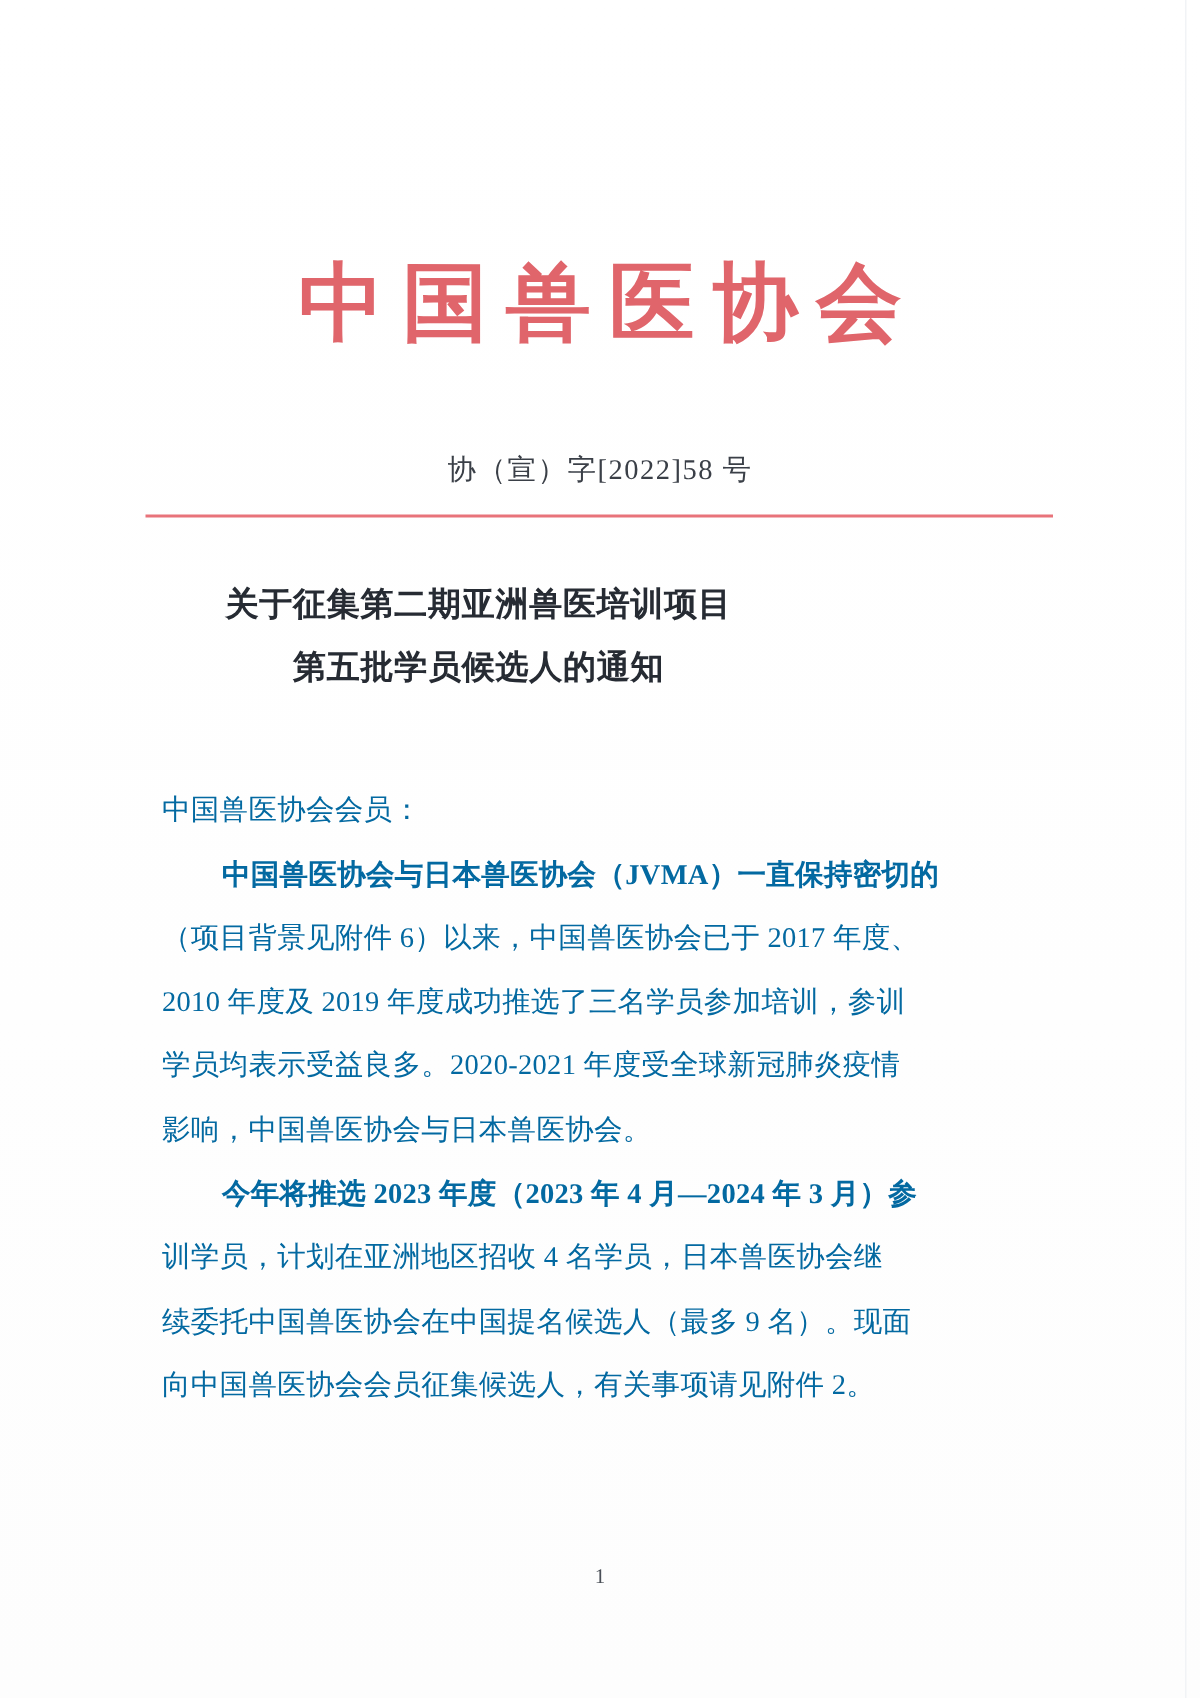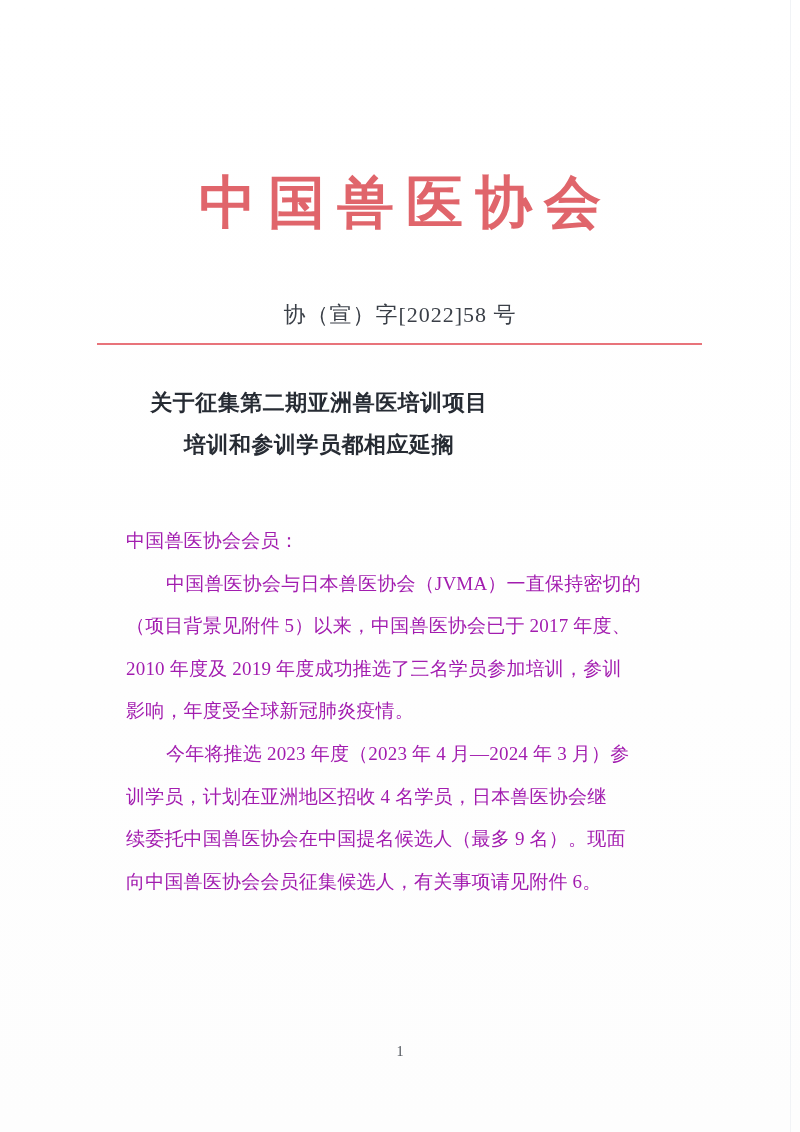--- a/index.html
+++ b/index.html
@@ -49,21 +49,21 @@
     white-space: nowrap;
     font-family: "Liberation Serif", "DejaVu Serif", serif;
   }
 
   .doc-number {
     position: absolute;
     top: 300px;
     left: 0;
     width: 800px;
     text-align: center;
-    font-size: 22px;
+    font-size: 19px;
     letter-spacing: 1px;
     color: #3a3f47;
     white-space: nowrap;
   }
 
   .red-rule {
     position: absolute;
     top: 343px;
     left: 97px;
     width: 605px;
@@ -81,33 +81,34 @@
     font-weight: 700;
     line-height: 42px;
     letter-spacing: 0.5px;
     color: #262b33;
   }
   .doc-title .t-line { display: block; white-space: nowrap; }
 
   .body-block {
     position: absolute;
     top: 520px;
-    left: 126px;
+    left: 108px;
     width: 564px;
     font-size: 19px;
     line-height: 42.6px;
-    color: #a21caf;
+    color: #0369a1;
     letter-spacing: 0.2px;
   }
   .body-block .b-line {
     display: block;
     white-space: nowrap;
   }
   .body-block .b-line.indent {
     padding-left: 40px;
+    font-weight: bold;
   }
 
   .page-number {
     position: absolute;
     top: 1044px;
     left: 0;
     width: 800px;
     text-align: center;
     font-size: 14px;
     color: #4a4f57;
@@ -122,30 +123,31 @@
   <div class="scan-line-right"></div>
 
   <div class="org-header">中国兽医协会</div>
 
   <div class="doc-number">协（宣）字[2022]58 号</div>
 
   <div class="red-rule"></div>
 
   <div class="doc-title">
     <span class="t-line">关于征集第二期亚洲兽医培训项目</span>
-    <span class="t-line">培训和参训学员都相应延搁</span>
+    <span class="t-line">第五批学员候选人的通知</span>
   </div>
 
   <div class="body-block">
     <span class="b-line">中国兽医协会会员：</span>
     <span class="b-line indent">中国兽医协会与日本兽医协会（JVMA）一直保持密切的</span>
-    <span class="b-line">（项目背景见附件 5）以来，中国兽医协会已于 2017 年度、</span>
+    <span class="b-line">（项目背景见附件 6）以来，中国兽医协会已于 2017 年度、</span>
     <span class="b-line">2010 年度及 2019 年度成功推选了三名学员参加培训，参训</span>
-    <span class="b-line">影响，年度受全球新冠肺炎疫情。</span>
+    <span class="b-line">学员均表示受益良多。2020-2021 年度受全球新冠肺炎疫情</span>
+    <span class="b-line">影响，中国兽医协会与日本兽医协会。</span>
     <span class="b-line indent">今年将推选 2023 年度（2023 年 4 月—2024 年 3 月）参</span>
     <span class="b-line">训学员，计划在亚洲地区招收 4 名学员，日本兽医协会继</span>
     <span class="b-line">续委托中国兽医协会在中国提名候选人（最多 9 名）。现面</span>
-    <span class="b-line">向中国兽医协会会员征集候选人，有关事项请见附件 6。</span>
+    <span class="b-line">向中国兽医协会会员征集候选人，有关事项请见附件 2。</span>
   </div>
 
   <div class="page-number">1</div>
 
 </div>
 
 </body></html>

